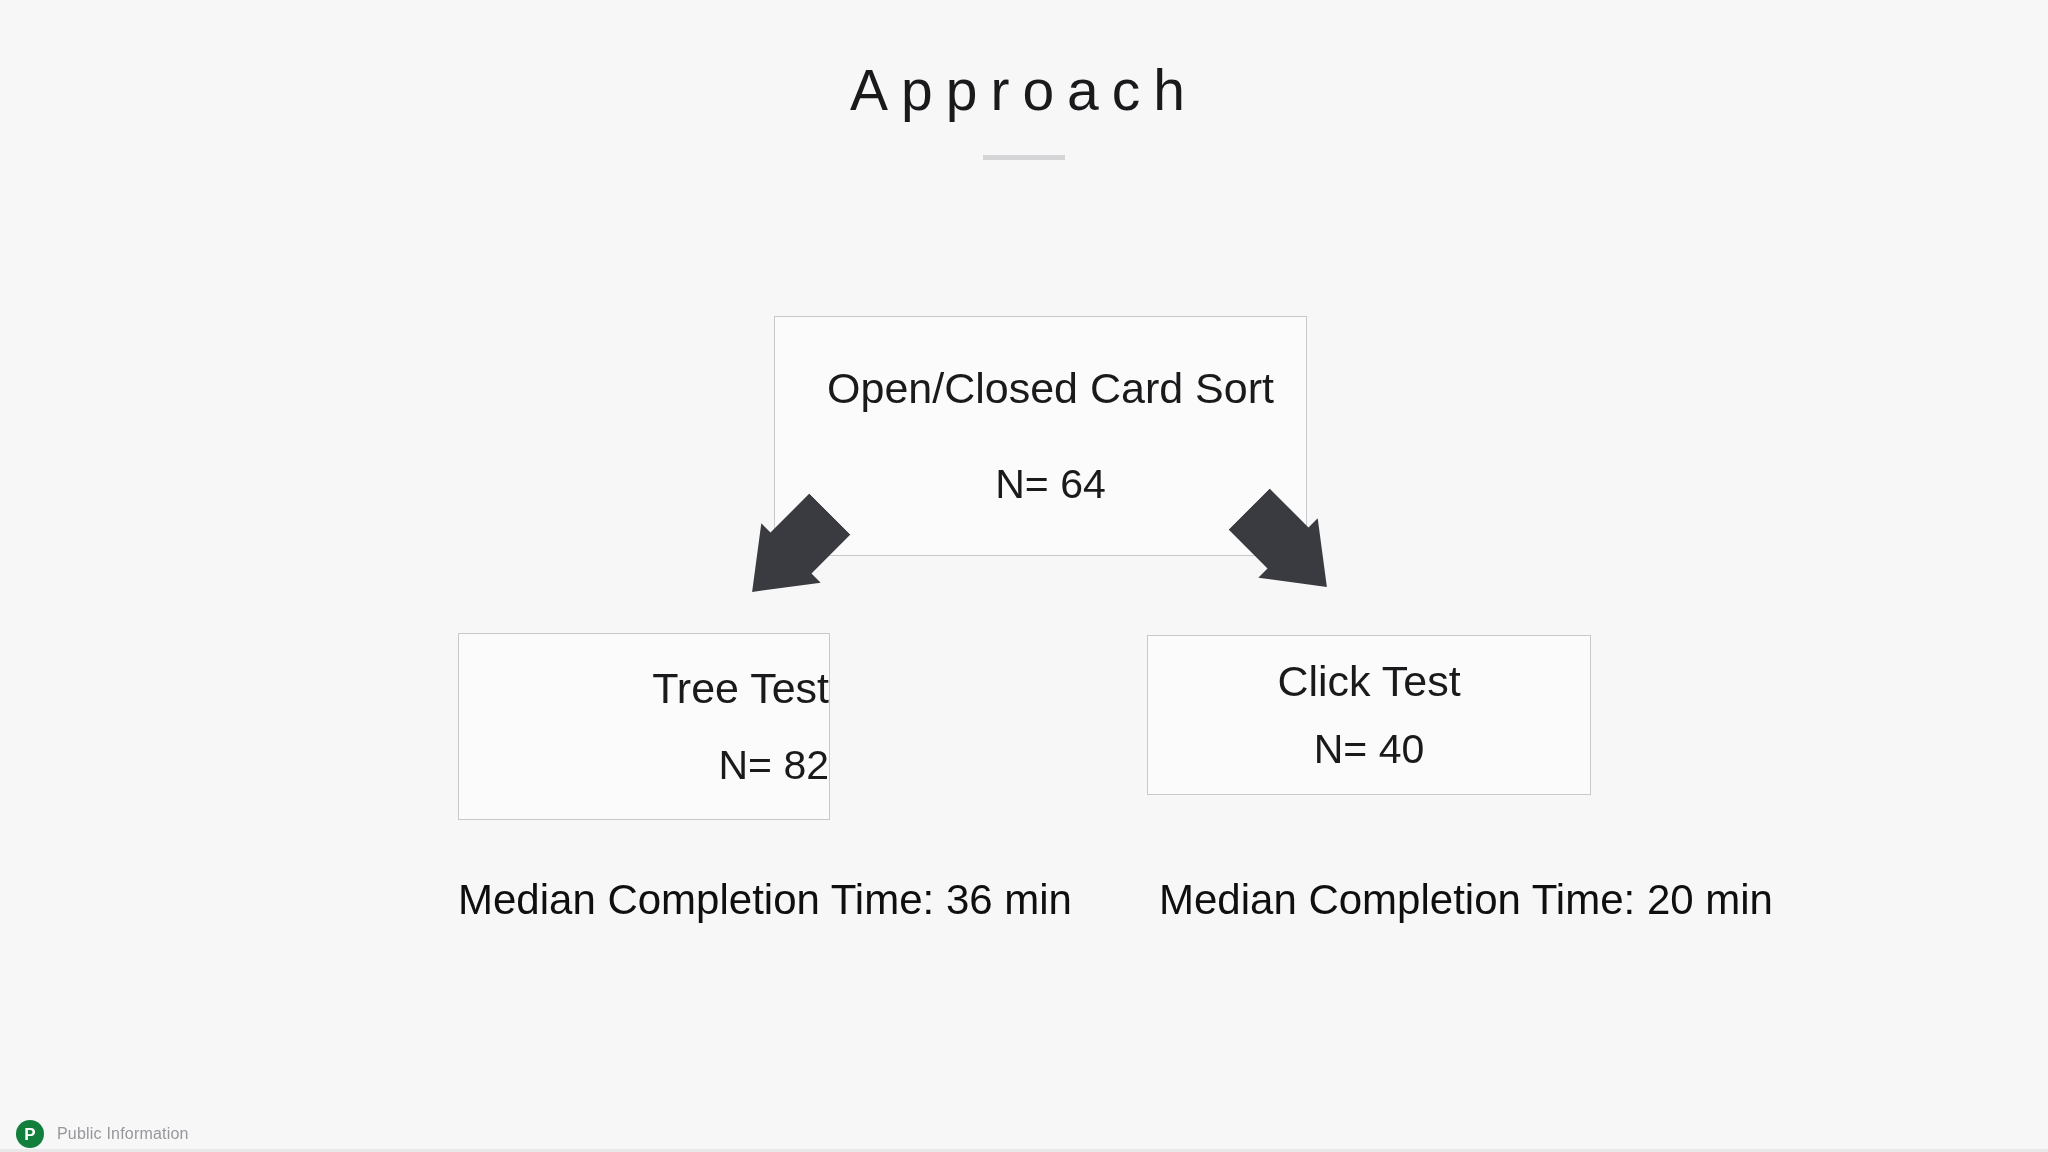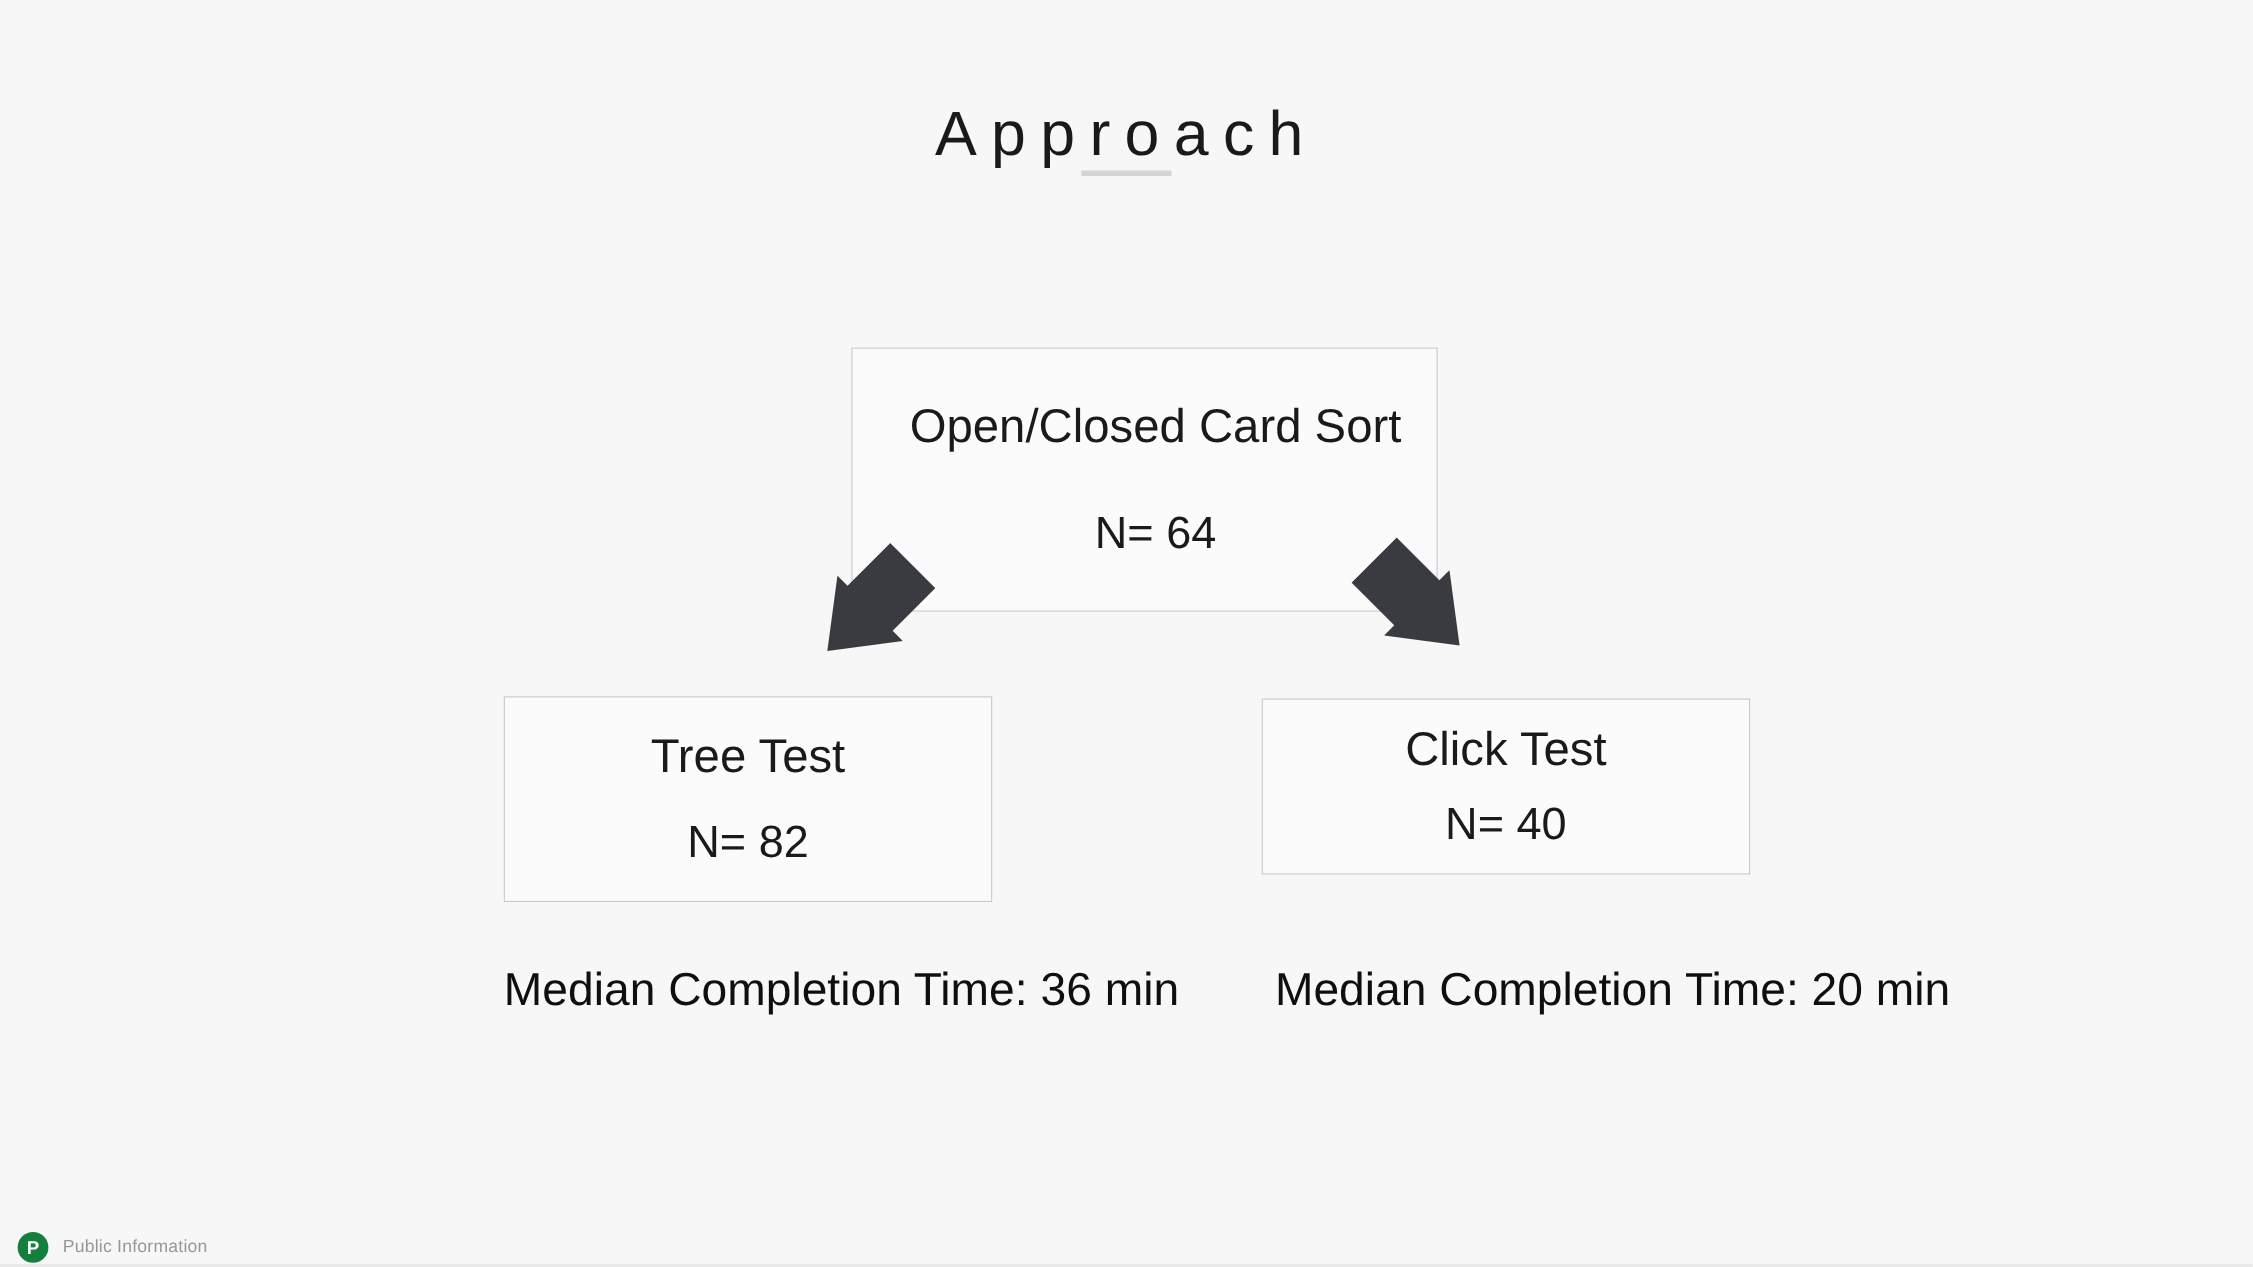--- a/index.html
+++ b/index.html
@@ -26,21 +26,20 @@
     position: absolute;
     top: 58px;
     left: 0;
     width: 100%;
     text-align: center;
     font-size: 57px;
     font-weight: 500;
     letter-spacing: 13px;
     color: var(--text);
     line-height: 1.15;
-    margin-top: 32px;
   }
   .title-underline {
     position: absolute;
     top: 155px;
     left: 50%;
     margin-left: -41px;
     width: 82px;
     height: 5px;
     background: var(--underline);
   }
@@ -50,21 +49,21 @@
     background: var(--card-bg);
     border: 1px solid var(--card-border);
     display: flex;
     flex-direction: column;
     justify-content: space-evenly;
     align-items: center;
     text-align: center;
     z-index: 1;
   }
   .node-root { left: 774px; top: 316px; width: 533px; height: 240px; padding-left: 20px; }
-  .node-left { left: 458px; top: 633px; width: 444px; height: 187px; }
+  .node-left { left: 458px; top: 633px; width: 372px; height: 187px; align-items: flex-end; }
   .node-right { left: 1147px; top: 635px; width: 444px; height: 160px; }
   .node-title { font-size: 43px; color: var(--text); }
   .node-n { font-size: 41px; color: var(--text); }
 
   .block-arrow {
     position: absolute;
     width: 110px;
     height: 84px;
     z-index: 2;
   }

